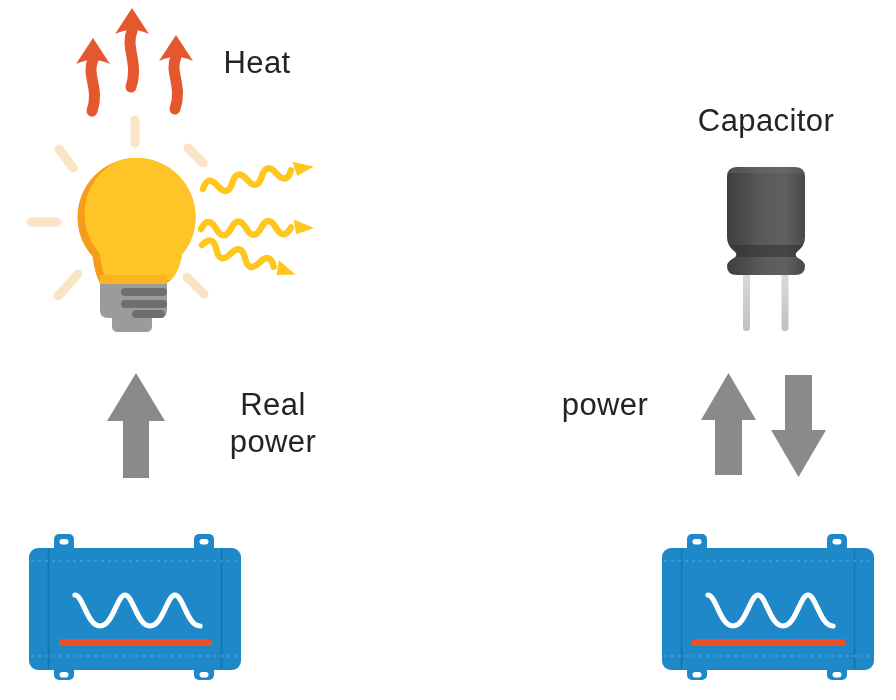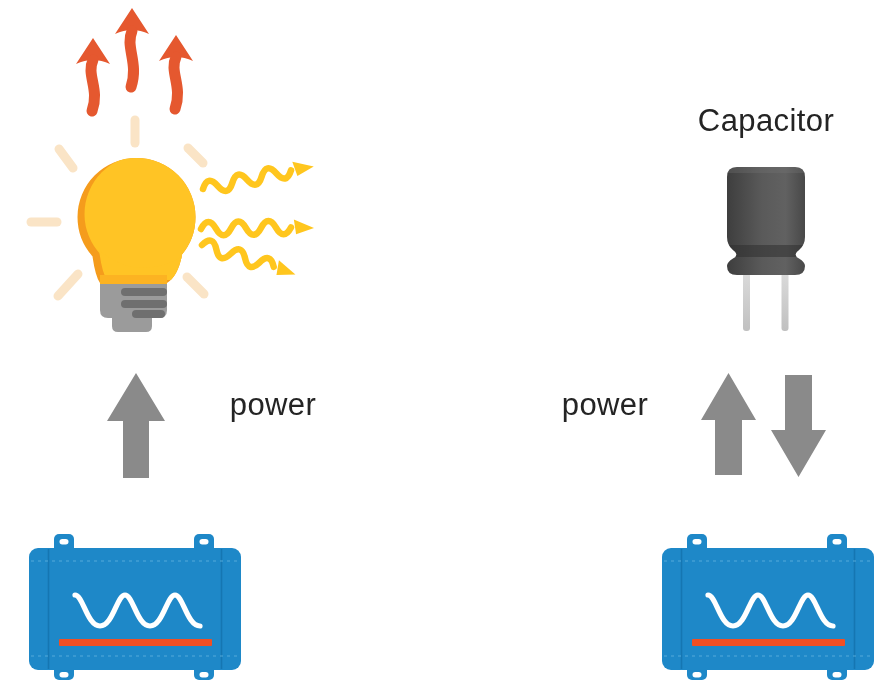--- a/index.html
+++ b/index.html
@@ -51,20 +51,21 @@
       <path d="M77,3 L94,29 Q77,21 60,29 Z"></path>
       <path d="M121,30 L138,56 Q121,48 104,56 Z"></path>
     </g>
     <g fill="none" stroke="#E5582F" stroke-width="11" stroke-linecap="round">
       <path d="M38,55 C31,70 45,84 37,106"></path>
       <path d="M77,26 C70,42 84,58 76,82"></path>
       <path d="M121,52 C114,67 128,81 120,104"></path>
     </g>
   </svg>
 
+  <div class="label" style="left:197px;top:44px;width:120px">Heat</div>
 
   <svg class="abs" style="left:20px;top:110px" width="220" height="230" viewBox="0 0 220 230">
     <defs>
       <clipPath id="bulbGlass">
         <circle cx="116.5" cy="107" r="59"></circle>
         <path d="M72,143 Q75,166 80,173 L147,173 Q158,166 162,145 Q140,161 116,161 Q93,161 72,143 Z"></path>
       </clipPath>
     </defs>
     <g stroke="#FAE4C6" stroke-width="9" stroke-linecap="round">
       <line x1="115" y1="10" x2="115" y2="33"></line>
@@ -103,20 +104,21 @@
       <polygon points="78,-8 98,1 80,7" fill="#FFC61E"></polygon>
     </g>
   </svg>
 
 
   <svg class="abs" style="left:107px;top:373px" width="58" height="105" viewBox="0 0 58 105">
     <polygon points="29,0 58,48 42,48 42,105 16,105 16,48 0,48" fill="#8A8A8A"></polygon>
   </svg>
 
   <div class="label" style="left:193px;top:386px;width:160px">
+    <div>Real</div>
     <div>power</div>
   </div>
 
   <svg class="abs" style="left:29px;top:532px" width="212" height="150" viewBox="0 0 212 150">
     <use href="#inverter"></use>
   </svg>
 
   <div class="label" style="left:686px;top:102px;width:160px">Capacitor</div>
 
   <svg class="abs" style="left:722px;top:165px" width="88" height="170" viewBox="0 0 88 170">

